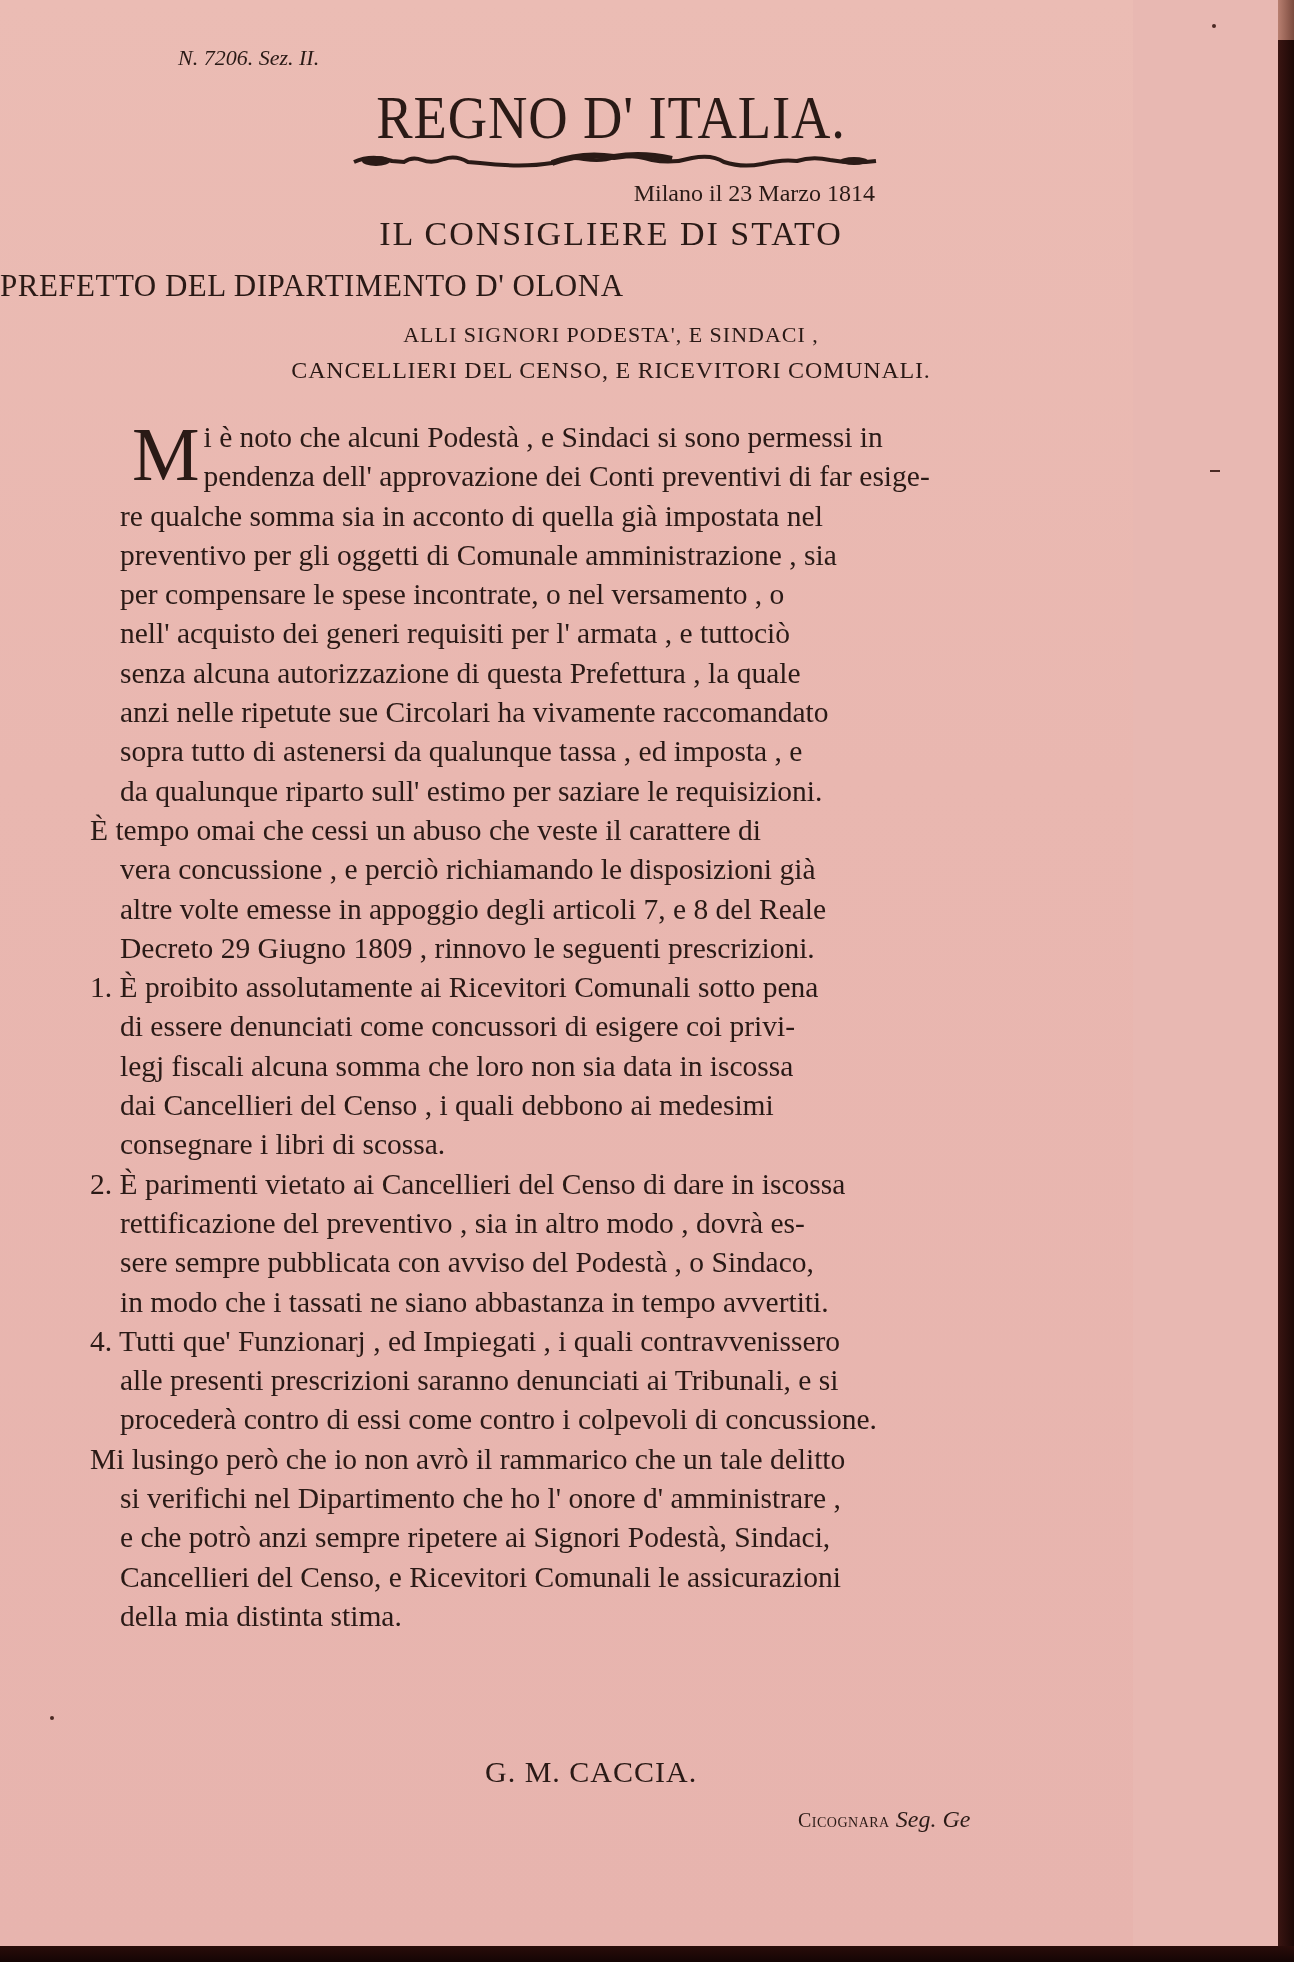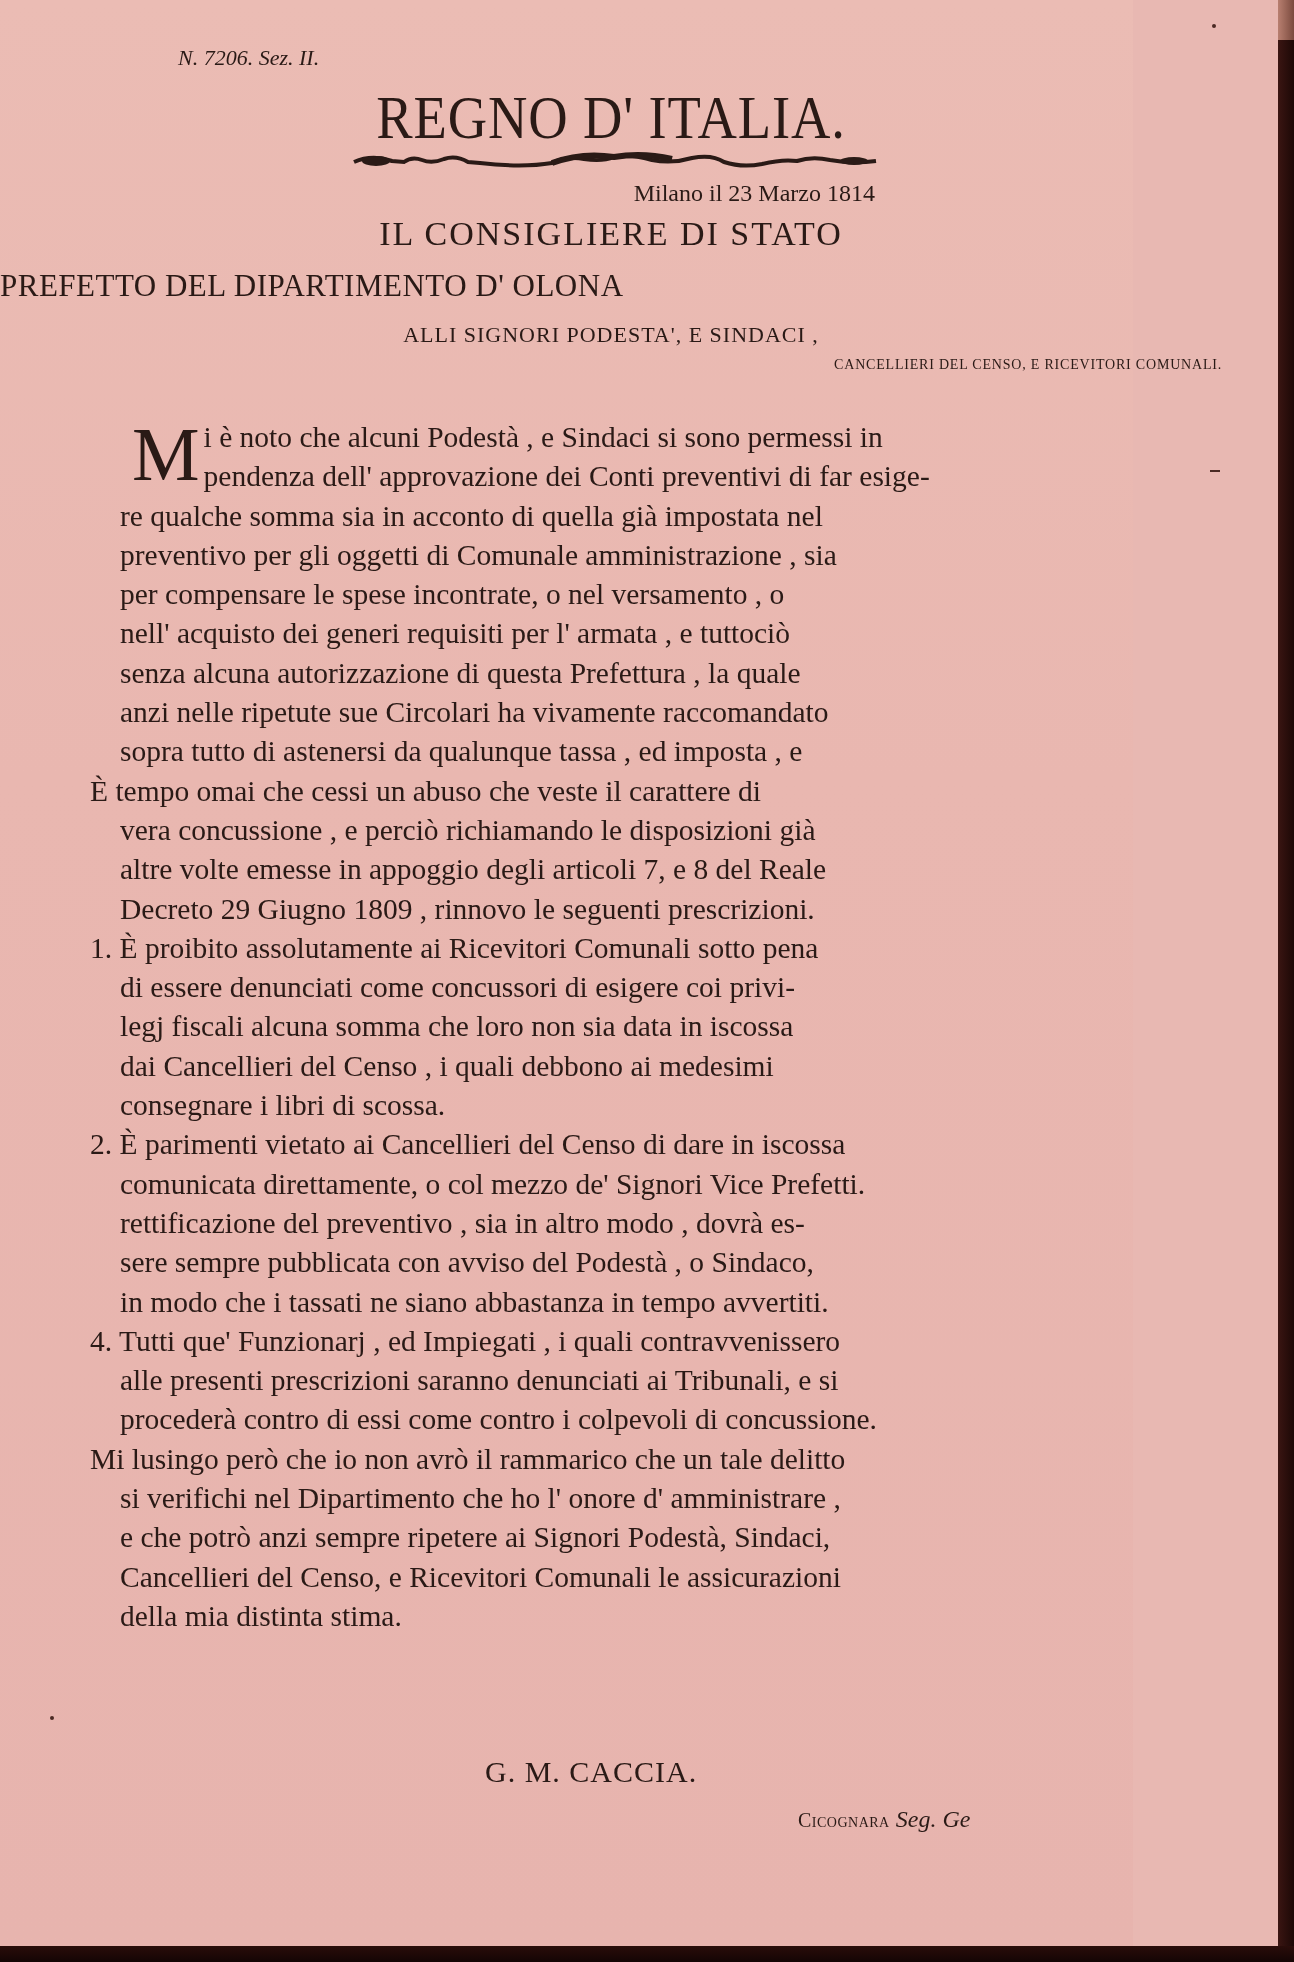--- a/index.html
+++ b/index.html
@@ -50,21 +50,21 @@
   .h2 {
     position: absolute; left: 0; width: 1222px; top: 268px;
     text-align: left; font-size: 31px; letter-spacing: 0.5px;
   }
   .h3 {
     position: absolute; left: 0; width: 1222px; top: 322px;
     text-align: center; font-size: 22px; letter-spacing: 1px;
   }
   .h4 {
     position: absolute; left: 0; width: 1222px; top: 357px;
-    text-align: right; font-size: 14px; letter-spacing: 0.8px;
+    text-align: center; font-size: 24px; letter-spacing: 0.8px;
   }
   .body {
     position: absolute; left: 120px; top: 418px; width: 990px;
     font-size: 29.5px; line-height: 39.3px;
   }
   .line { white-space: nowrap; display: block; }
   .dropcap {
     float: left; font-size: 76px; line-height: 64px; margin: 4px 4px 0 12px;
   }
   .signer {
@@ -105,40 +105,40 @@
       <span class="dropcap">M</span>
       <span class="line">i è noto che alcuni Podestà , e Sindaci si sono permessi in</span>
       <span class="line">pendenza dell' approvazione dei Conti preventivi di far esige-</span>
       <span class="line">re qualche somma sia in acconto di quella già impostata nel</span>
       <span class="line">preventivo per gli oggetti di Comunale amministrazione , sia</span>
       <span class="line">per compensare le spese incontrate, o nel versamento , o</span>
       <span class="line">nell' acquisto dei generi requisiti per l' armata , e tuttociò</span>
       <span class="line">senza alcuna autorizzazione di questa Prefettura , la quale</span>
       <span class="line">anzi nelle ripetute sue Circolari ha vivamente raccomandato</span>
       <span class="line">sopra tutto di astenersi da qualunque tassa , ed imposta , e</span>
+      <span class="line">da qualunque riparto sull' estimo per saziare le requisizioni.</span>
     </div>
 
     <div style="margin-left:-30px">
       <span class="line">È tempo omai che cessi un abuso che veste il carattere di</span>
       <span class="line" style="padding-left:30px">vera concussione , e perciò richiamando le disposizioni già</span>
       <span class="line" style="padding-left:30px">altre volte emesse in appoggio degli articoli 7, e 8 del Reale</span>
       <span class="line" style="padding-left:30px">Decreto 29 Giugno 1809 , rinnovo le seguenti prescrizioni.</span>
     </div>
 
     <div style="margin-left:-30px">
       <span class="line"><span>1.</span> <span>È proibito assolutamente ai Ricevitori Comunali sotto pena</span></span>
       <span class="line" style="padding-left:30px">di essere denunciati come concussori di esigere coi privi-</span>
       <span class="line" style="padding-left:30px">legj fiscali alcuna somma che loro non sia data in iscossa</span>
       <span class="line" style="padding-left:30px">dai Cancellieri del Censo , i quali debbono ai medesimi</span>
       <span class="line" style="padding-left:30px">consegnare i libri di scossa.</span>
     </div>
 
     <div style="margin-left:-30px">
       <span class="line"><span>2.</span> <span>È parimenti vietato ai Cancellieri del Censo di dare in iscossa</span></span>
-      <span class="line" style="padding-left:30px">comunicata direttamente, o col mezzo de' Signori Vice Prefetti.</span>
     </div>
 
     <div style="margin-left:-30px">
       <span class="line" style="padding-left:30px">rettificazione del preventivo , sia in altro modo , dovrà es-</span>
       <span class="line" style="padding-left:30px">sere sempre pubblicata con avviso del Podestà , o Sindaco,</span>
       <span class="line" style="padding-left:30px">in modo che i tassati ne siano abbastanza in tempo avvertiti.</span>
     </div>
 
     <div style="margin-left:-30px">
       <span class="line"><span>4.</span> <span>Tutti que' Funzionarj , ed Impiegati , i quali contravvenissero</span></span>

